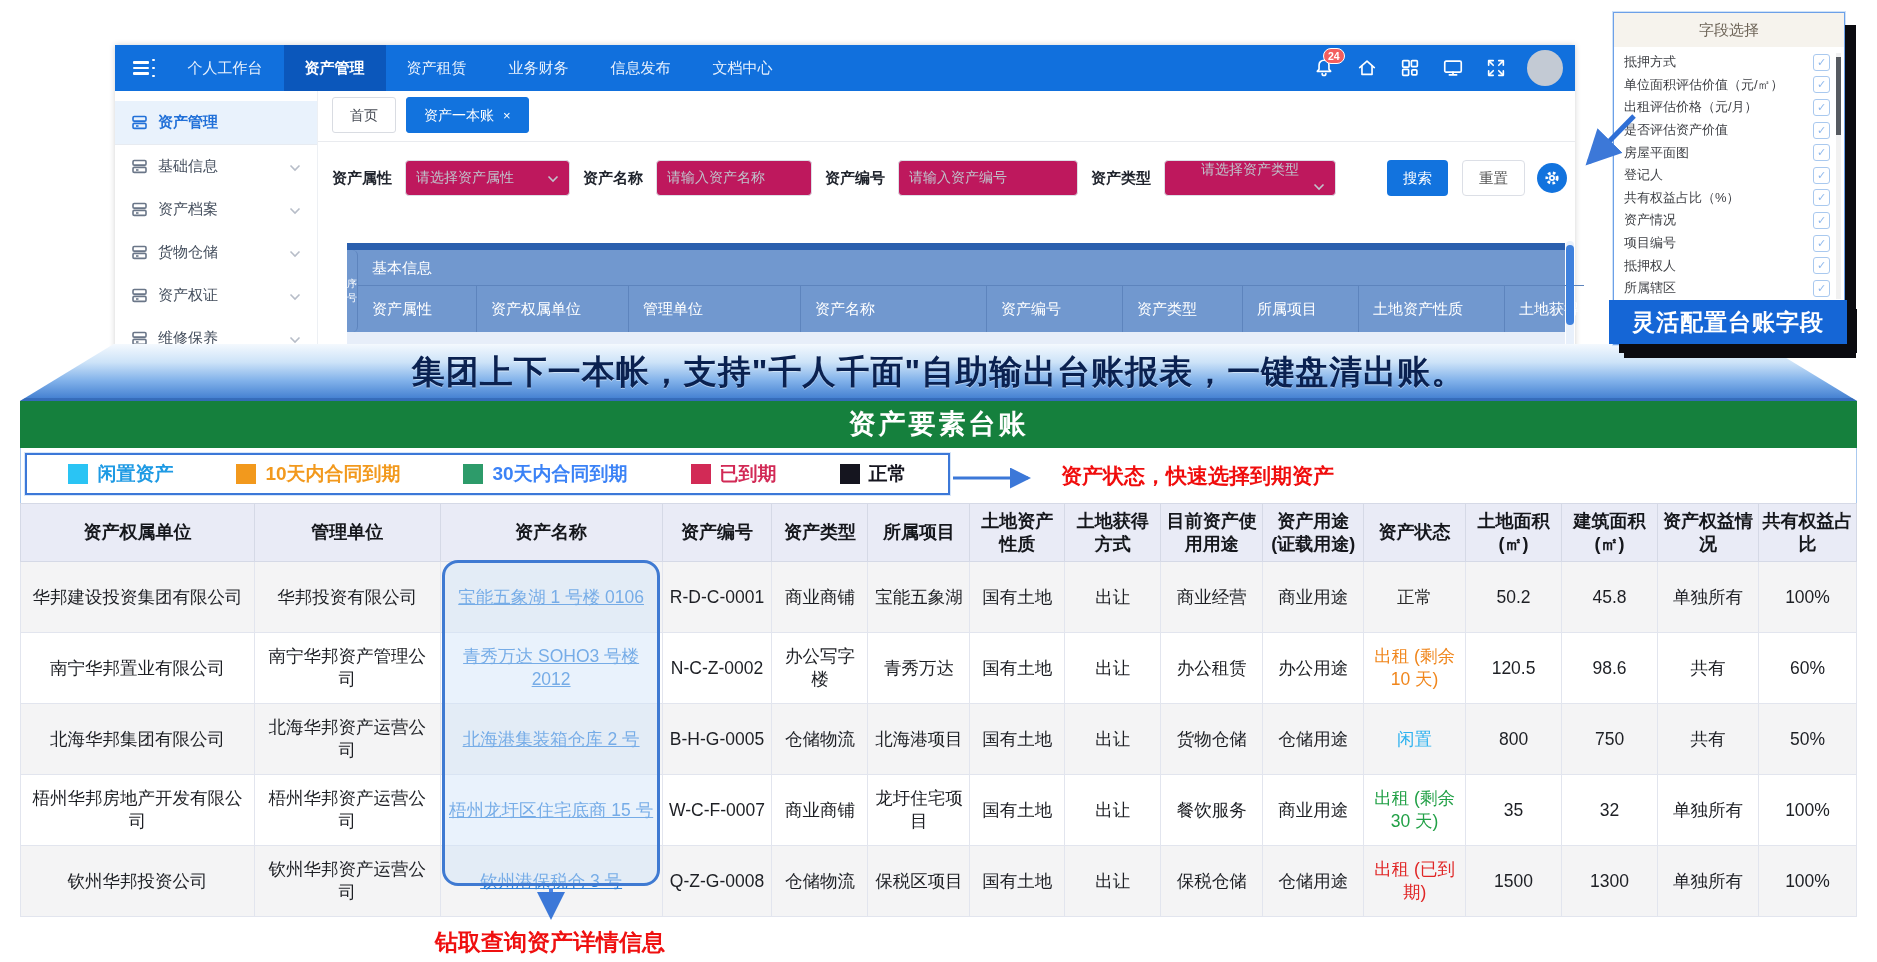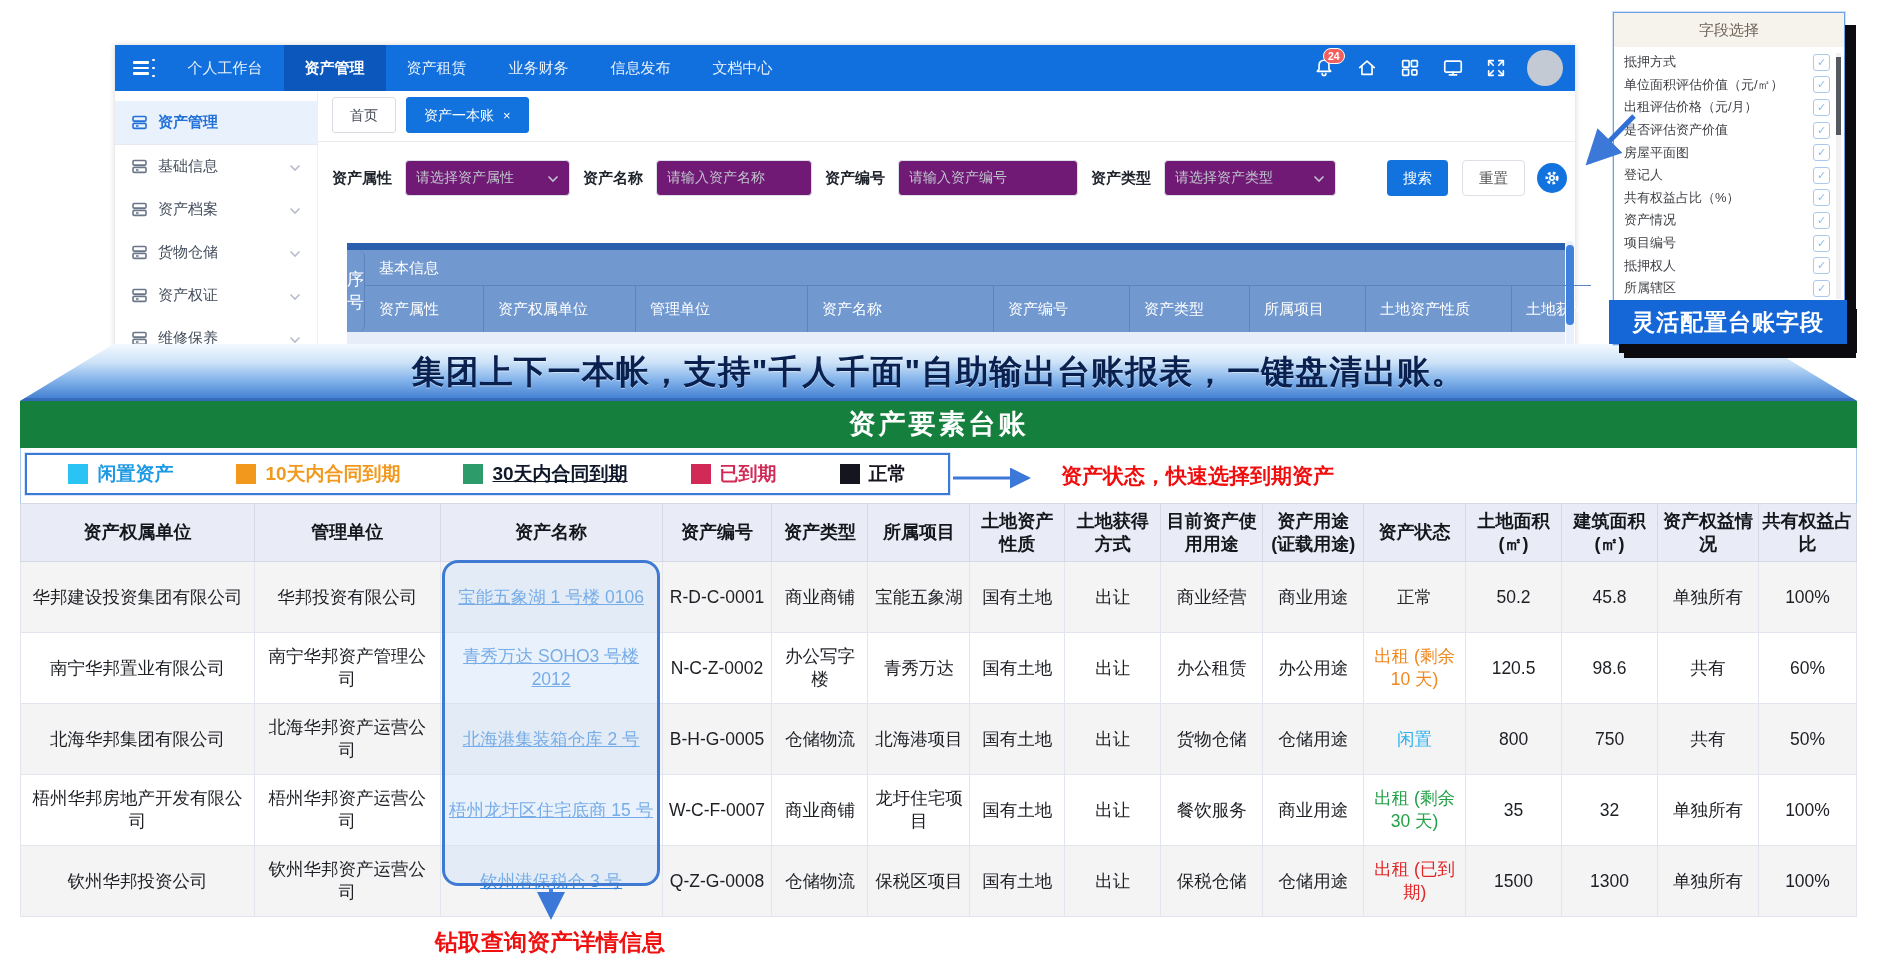--- a/index.html
+++ b/index.html
@@ -36,38 +36,38 @@
 
   .content{position:absolute;left:203px;top:46px;right:0;bottom:0;background:#fff;}
   .tabs{display:flex;gap:10px;padding:6px 0 8px 14px;border-bottom:1px solid #e9ebef;}
   .tab{height:34px;line-height:34px;padding:0 17px;border:1px solid #d9dce2;background:#fff;color:#474c55;font-size:14px;border-radius:3px;cursor:pointer;white-space:nowrap;}
   .tab.active{background:#1273de;border-color:#1273de;color:#fff;}
   .tab .close{margin-left:9px;font-size:13px;}
 
   .filterbar{position:absolute;left:0;top:58px;right:0;height:58px;display:flex;align-items:center;padding:0 8px 0 14px;}
   .filter-groups{display:flex;align-items:center;gap:13px;flex:1;}
   .f-label{font-size:15px;font-weight:bold;color:#20242d;white-space:nowrap;}
-  .f-field{height:36px;border:1px solid #dcdfe6;border-radius:4px;display:flex;align-items:center;padding:0 10px;box-sizing:border-box;background:#701a75;cursor:text;}
+  .f-field{height:36px;border:1px solid #dcdfe6;border-radius:4px;display:flex;align-items:center;padding:0 10px;box-sizing:border-box;background:#be185d;cursor:text;}
   .f-ph{color:#bfc4cc;font-size:14px;white-space:nowrap;overflow:hidden;}
   .f-select{cursor:pointer;}
   .f-chev{margin-left:auto;padding-left:8px;}
   .f-chev svg{stroke:#c0c4cc;fill:none;stroke-width:1.6;}
   .btn{height:36px;border-radius:4px;font-size:14.5px;padding:0 16px;cursor:pointer;white-space:nowrap;border:none;}
   .btn-search{background:#1273de;color:#fff;margin-left:4px;}
   .btn-reset{background:#fff;color:#555;border:1px solid #dcdfe6;margin-left:14px;}
   .gear-btn{width:30px;height:30px;border-radius:50%;background:#1273de;display:flex;align-items:center;justify-content:center;margin-left:12px;cursor:pointer;flex:0 0 auto;}
 
   .win-scroll{position:absolute;right:1px;top:150px;width:8px;height:200px;background:#e8f0fb;border-radius:4px;}
   .win-thumb{position:absolute;top:4px;left:0;width:8px;height:80px;background:#3f81dd;border-radius:4px;}
 
   
   .bg-table{position:absolute;left:29px;top:152px;width:1218px;}
   .bgt-topbar{height:7px;background:#2a5fae;}
   .bgt-body{display:flex;background:#7198cf;color:#fff;}
-  .bgt-seq{width:55px;display:flex;align-items:center;justify-content:center;font-size:17px;border-right:1px solid #5d84bd;border-radius:7px;}
+  .bgt-seq{width:55px;display:flex;align-items:center;justify-content:center;font-size:10px;border-right:1px solid #5d84bd;border-radius:7px;}
   .bgt-right{flex:1;}
   .bgt-group{height:35px;line-height:35px;padding-left:14px;font-size:15px;border-bottom:1px solid #5d84bd;}
   .bgt-cols{display:flex;height:46px;align-items:center;}
   .bgt-col{padding-left:14px;font-size:15px;border-left:1px solid #5d84bd;box-sizing:border-box;white-space:nowrap;overflow:hidden;height:100%;display:flex;align-items:center;}
   .bgt-col:first-child{border-left:none;}
   .bgt-ghost{height:14px;background:#e7eef9;}
 
   
   .field-panel{position:absolute;left:1613px;top:12px;width:232px;height:333px;background:#fff;border:1px solid #6ca0e8;box-shadow:11px 13px 0 #0b0b10, 0 0 0 1px #cfe2f8;z-index:6;box-sizing:border-box;}
   .fp-title{height:34px;line-height:34px;text-align:center;background:#f6f3ed;color:#6e6558;font-size:15px;}
@@ -263,21 +263,21 @@
             </div>
             <span class="f-label">资产名称</span>
             <div class="f-field" style="width: 156px;">
               <span class="f-ph">请输入资产名称</span>
             </div>
             <span class="f-label">资产编号</span>
             <div class="f-field" style="width: 180px;">
               <span class="f-ph">请输入资产编号</span>
             </div>
             <span class="f-label">资产类型</span>
-            <div class="f-field f-select" style="width: 172px;">
+            <div class="f-field f-select" style="width: 172px; flex-direction: column;">
               <span class="f-ph">请选择资产类型</span>
               <span class="f-chev"><svg width="12" height="8" viewBox="0 0 12 8">
                   <path d="M1.5 1.5 6 6l4.5-4.5" fill="none"></path>
                 </svg></span>
             </div>
           </div>
         <button class="btn btn-search">搜索</button>
         <button class="btn btn-reset">重置</button>
         <div class="gear-btn">
           <svg width="20" height="20" viewBox="0 0 24 24">
@@ -380,21 +380,21 @@
           <div class="legend-item">
             <span class="legend-sq" style="background: rgb(42, 196, 244);"></span>
             <span class="legend-label" style="color: rgb(30, 154, 228);">闲置资产</span>
           </div>
           <div class="legend-item">
             <span class="legend-sq" style="background: rgb(242, 153, 29);"></span>
             <span class="legend-label" style="color: rgb(242, 153, 29);">10天内合同到期</span>
           </div>
           <div class="legend-item">
             <span class="legend-sq" style="background: rgb(45, 155, 106);"></span>
-            <span class="legend-label" style="color: #0f172a; text-decoration: underline;">30天内合同到期</span>
+            <span class="legend-label" style="color: #3b82f6;">30天内合同到期</span>
           </div>
           <div class="legend-item">
             <span class="legend-sq" style="background: rgb(210, 42, 86);"></span>
             <span class="legend-label" style="color: rgb(210, 42, 86);">已到期</span>
           </div>
           <div class="legend-item">
             <span class="legend-sq" style="background: rgb(21, 21, 31);"></span>
             <span class="legend-label" style="color: rgb(21, 21, 31);">正常</span>
           </div>
         </div>

